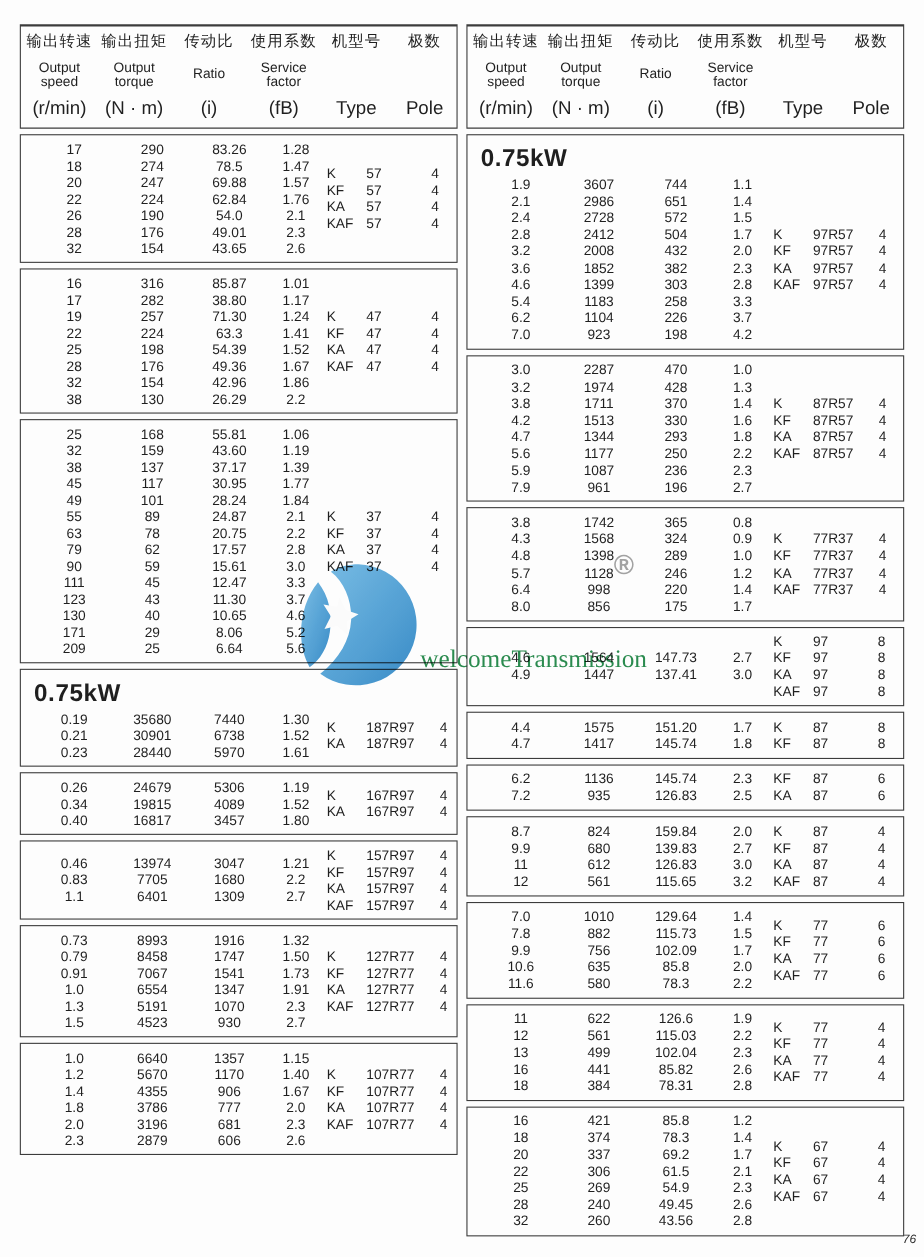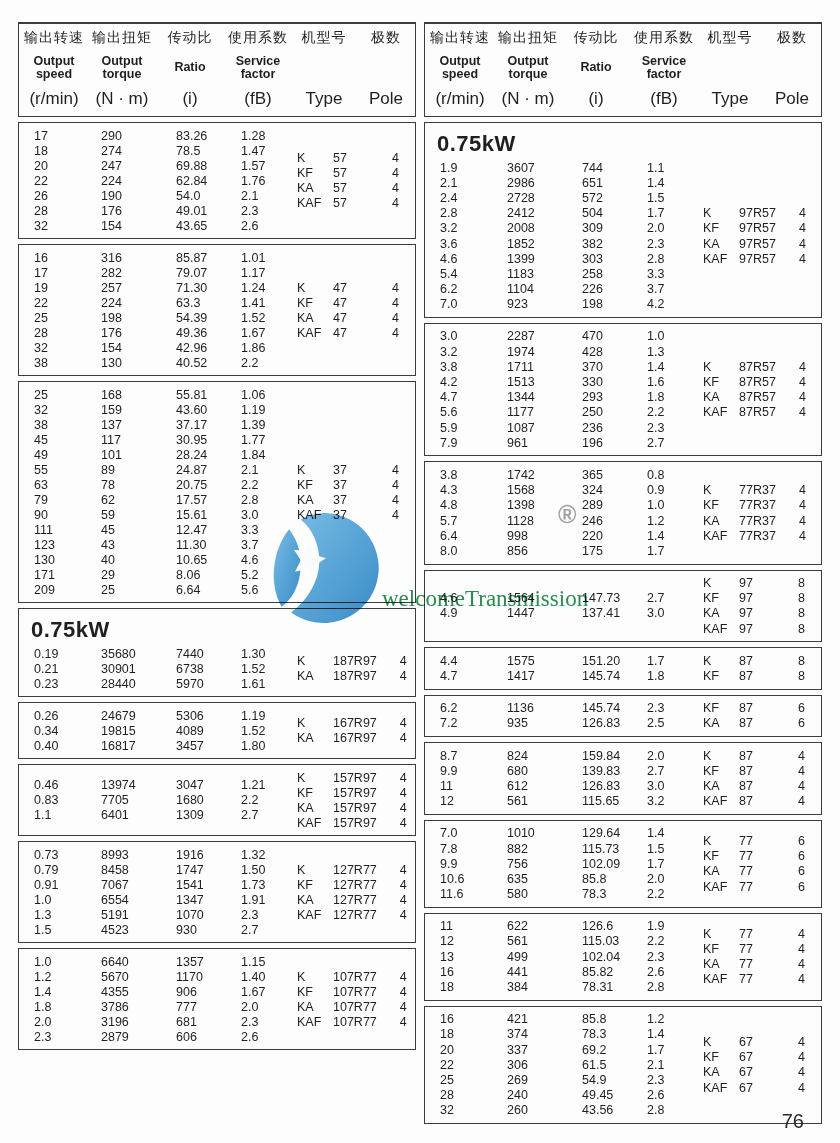--- a/index.html
+++ b/index.html
@@ -13,33 +13,33 @@
   .cols{position:absolute;left:18px;top:22px;width:804px;display:flex;gap:8px;}
   .col{flex:1;display:flex;flex-direction:column;min-width:0;}
   .col-left{--rh:15px;}
   .col-right{--rh:15.2px;}
 
   .box{border:1px solid #3c3c3c;margin-bottom:5px;padding:5px 0;background:transparent;}
   .header-box{border-top-width:2px;padding:5px 0 7px;}
   .hrow{display:flex;}
   .hcell{display:flex;flex-direction:column;justify-content:space-between;text-align:center;height:80px;}
   .hzh{font-size:14px;letter-spacing:1px;}
-  .hen{font-size:12.5px;line-height:13.5px;white-space:pre-line;font-weight:bold;}
+  .hen{font-size:12.5px;line-height:13.5px;white-space:pre-line;}
   .hunit{font-size:17px;}
 
   .block-heading{font-weight:bold;font-size:22px;padding:3px 0 3px 12px;letter-spacing:0.5px;}
 
   .brow{display:flex;align-items:center;}
-  .rows-table{width:278px;flex:none;padding-left:15px;box-sizing:border-box;}
+  .rows-table{width:278px;flex:none;padding-left:15px;box-sizing:border-box;text-align:center;}
   .drow{display:grid;grid-template-columns:67px 75px 65px 1fr;height:var(--rh);align-items:center;font-size:12.5px;}
   .types-table{flex:1;padding-right:16px;min-width:0;}
   .trow{display:grid;grid-template-columns:36px 1fr 30px;height:var(--rh);align-items:center;font-size:12.5px;}
   .trow .pole{text-align:right;}
 
-  .page-number{position:absolute;right:36px;bottom:10px;font-size:20px;color:#2a2a2a;}
+  .page-number{position:absolute;right:7px;bottom:10px;font-size:11px;color:#2a2a2a;font-style:italic;}
 
   .watermark{position:absolute;left:266px;top:500px;width:360px;height:140px;z-index:20;pointer-events:none;mix-blend-mode:multiply;}
   .wm-logo{position:absolute;left:0;top:10px;width:116px;height:116px;opacity:0.95;}
   .wm-zh{position:absolute;left:74px;top:4px;font-size:66px;font-weight:bold;color:#8d8d8d;letter-spacing:3px;opacity:0.85;line-height:1;white-space:nowrap;}
   .wm-reg{position:absolute;left:292px;top:0px;font-size:25px;font-weight:bold;color:#9a9a9a;opacity:0.9;}
   .wm-en{position:absolute;left:116px;top:86px;font-size:23px;color:#15803d;font-family:"Liberation Serif", serif;opacity:0.9;white-space:nowrap;}
 </style>
 </head>
 <body>
 
@@ -159,21 +159,21 @@
             <div class="rows-table">
               <div class="drow">
                 <span>16</span>
                 <span>316</span>
                 <span>85.87</span>
                 <span>1.01</span>
               </div>
               <div class="drow">
                 <span>17</span>
                 <span>282</span>
-                <span>79.07</span>
+                <span>38.80</span>
                 <span>1.17</span>
               </div>
               <div class="drow">
                 <span>19</span>
                 <span>257</span>
                 <span>71.30</span>
                 <span>1.24</span>
               </div>
               <div class="drow">
                 <span>22</span>
@@ -195,21 +195,21 @@
               </div>
               <div class="drow">
                 <span>32</span>
                 <span>154</span>
                 <span>42.96</span>
                 <span>1.86</span>
               </div>
               <div class="drow">
                 <span>38</span>
                 <span>130</span>
-                <span>40.52</span>
+                <span>26.29</span>
                 <span>2.2</span>
               </div>
             </div>
             <div class="types-table">
               <div class="trow">
                 <span>K</span>
                 <span>47</span>
                 <span class="pole">4</span>
               </div>
               <div class="trow">
@@ -652,21 +652,21 @@
               </div>
               <div class="drow">
                 <span>2.8</span>
                 <span>2412</span>
                 <span>504</span>
                 <span>1.7</span>
               </div>
               <div class="drow">
                 <span>3.2</span>
                 <span>2008</span>
-                <span>309</span>
+                <span>432</span>
                 <span>2.0</span>
               </div>
               <div class="drow">
                 <span>3.6</span>
                 <span>1852</span>
                 <span>382</span>
                 <span>2.3</span>
               </div>
               <div class="drow">
                 <span>4.6</span>

